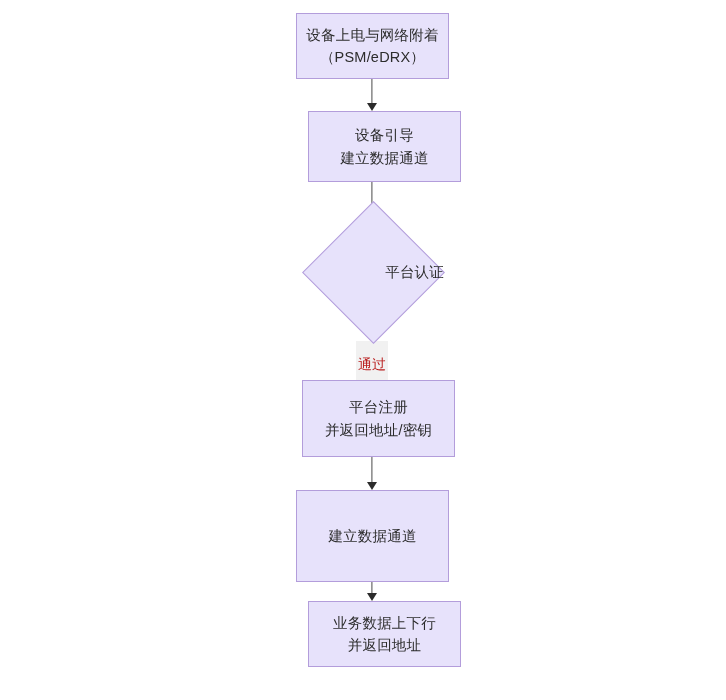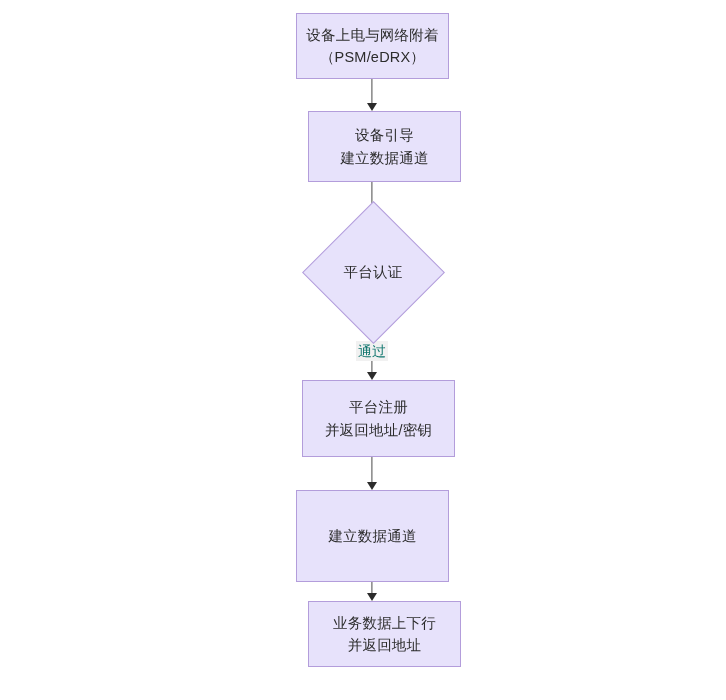--- a/index.html
+++ b/index.html
@@ -44,20 +44,21 @@
   .node-line {
     display: block;
     white-space: nowrap;
   }
 
   .node.decision {
     width: 142px;
     height: 142px;
     background: transparent;
     border: none;
+    align-items: flex-end;
   }
   .node.decision .diamond-shape {
     position: absolute;
     left: 50%;
     top: 50%;
     width: 101px;
     height: 101px;
     margin-left: -50.5px;
     margin-top: -50.5px;
     background: #e7e2fb;
@@ -66,24 +67,24 @@
     box-sizing: border-box;
   }
   .node.decision .diamond-text {
     position: relative;
     z-index: 2;
   }
 
   .edge-label {
     position: absolute;
     background: #f1f1f1;
-    color: #0f766e;
+    color: #b91c1c;
     font-size: 14px;
     line-height: 1.3;
-    padding: 1px 2px;
+    padding: 14px 2px;
     white-space: nowrap;
     transform: translateX(-50%);
   }
 
   .connector {
     position: absolute;
     left: 50%;
     width: 1.2px;
     background: #4a4a4a;
     transform: translateX(-50%);

